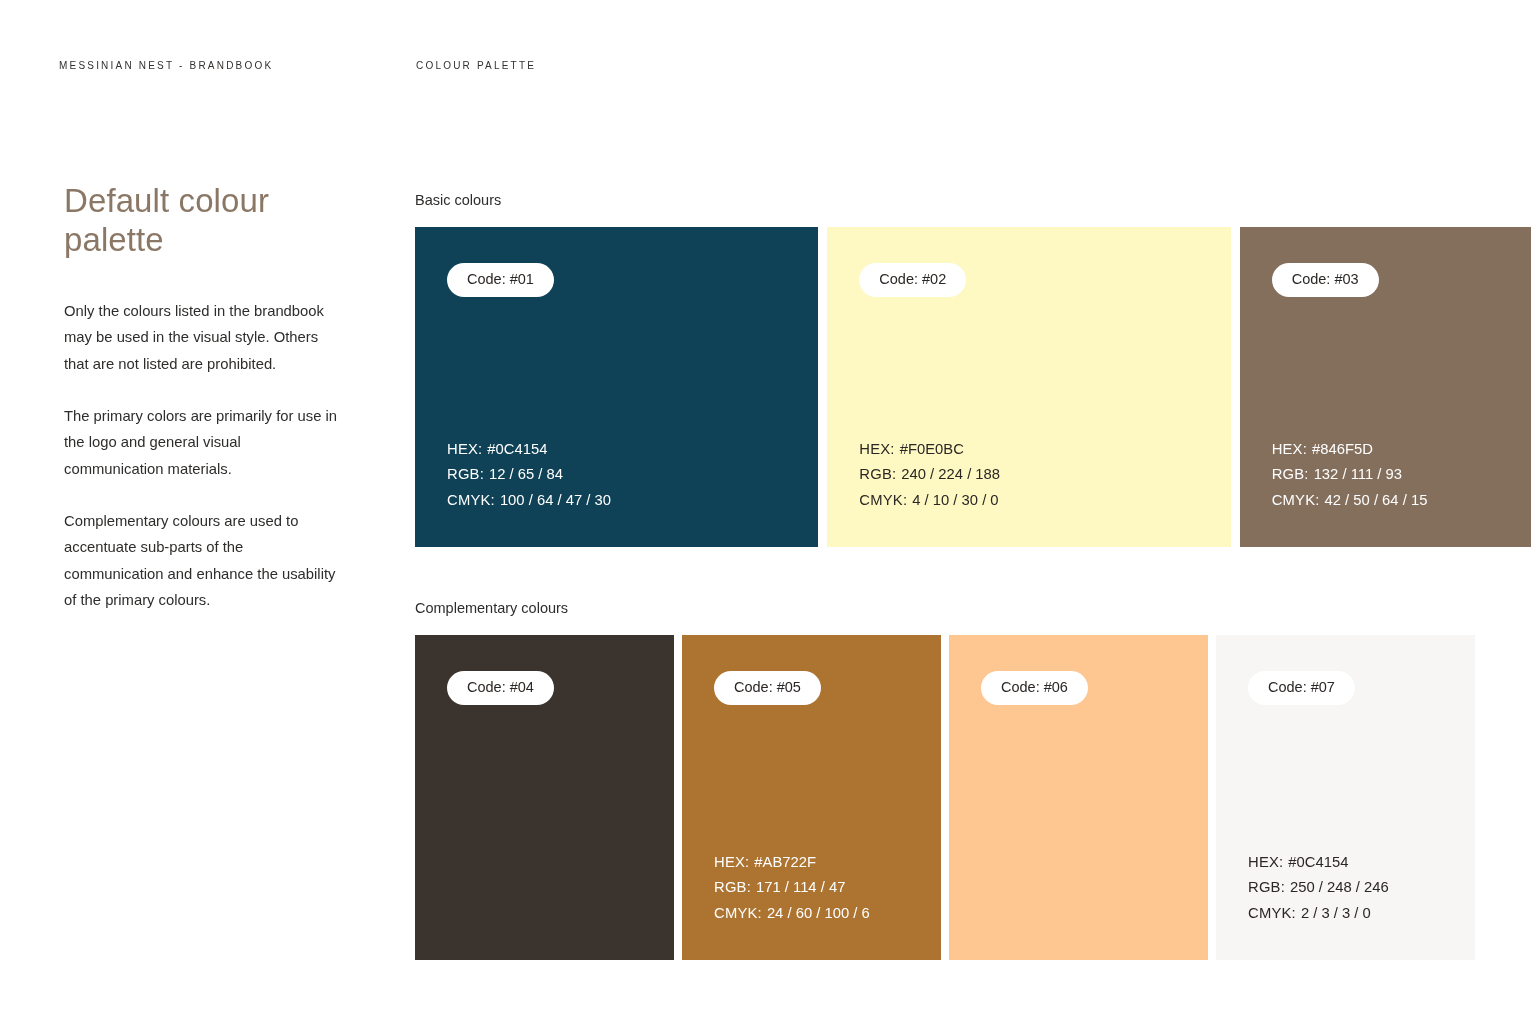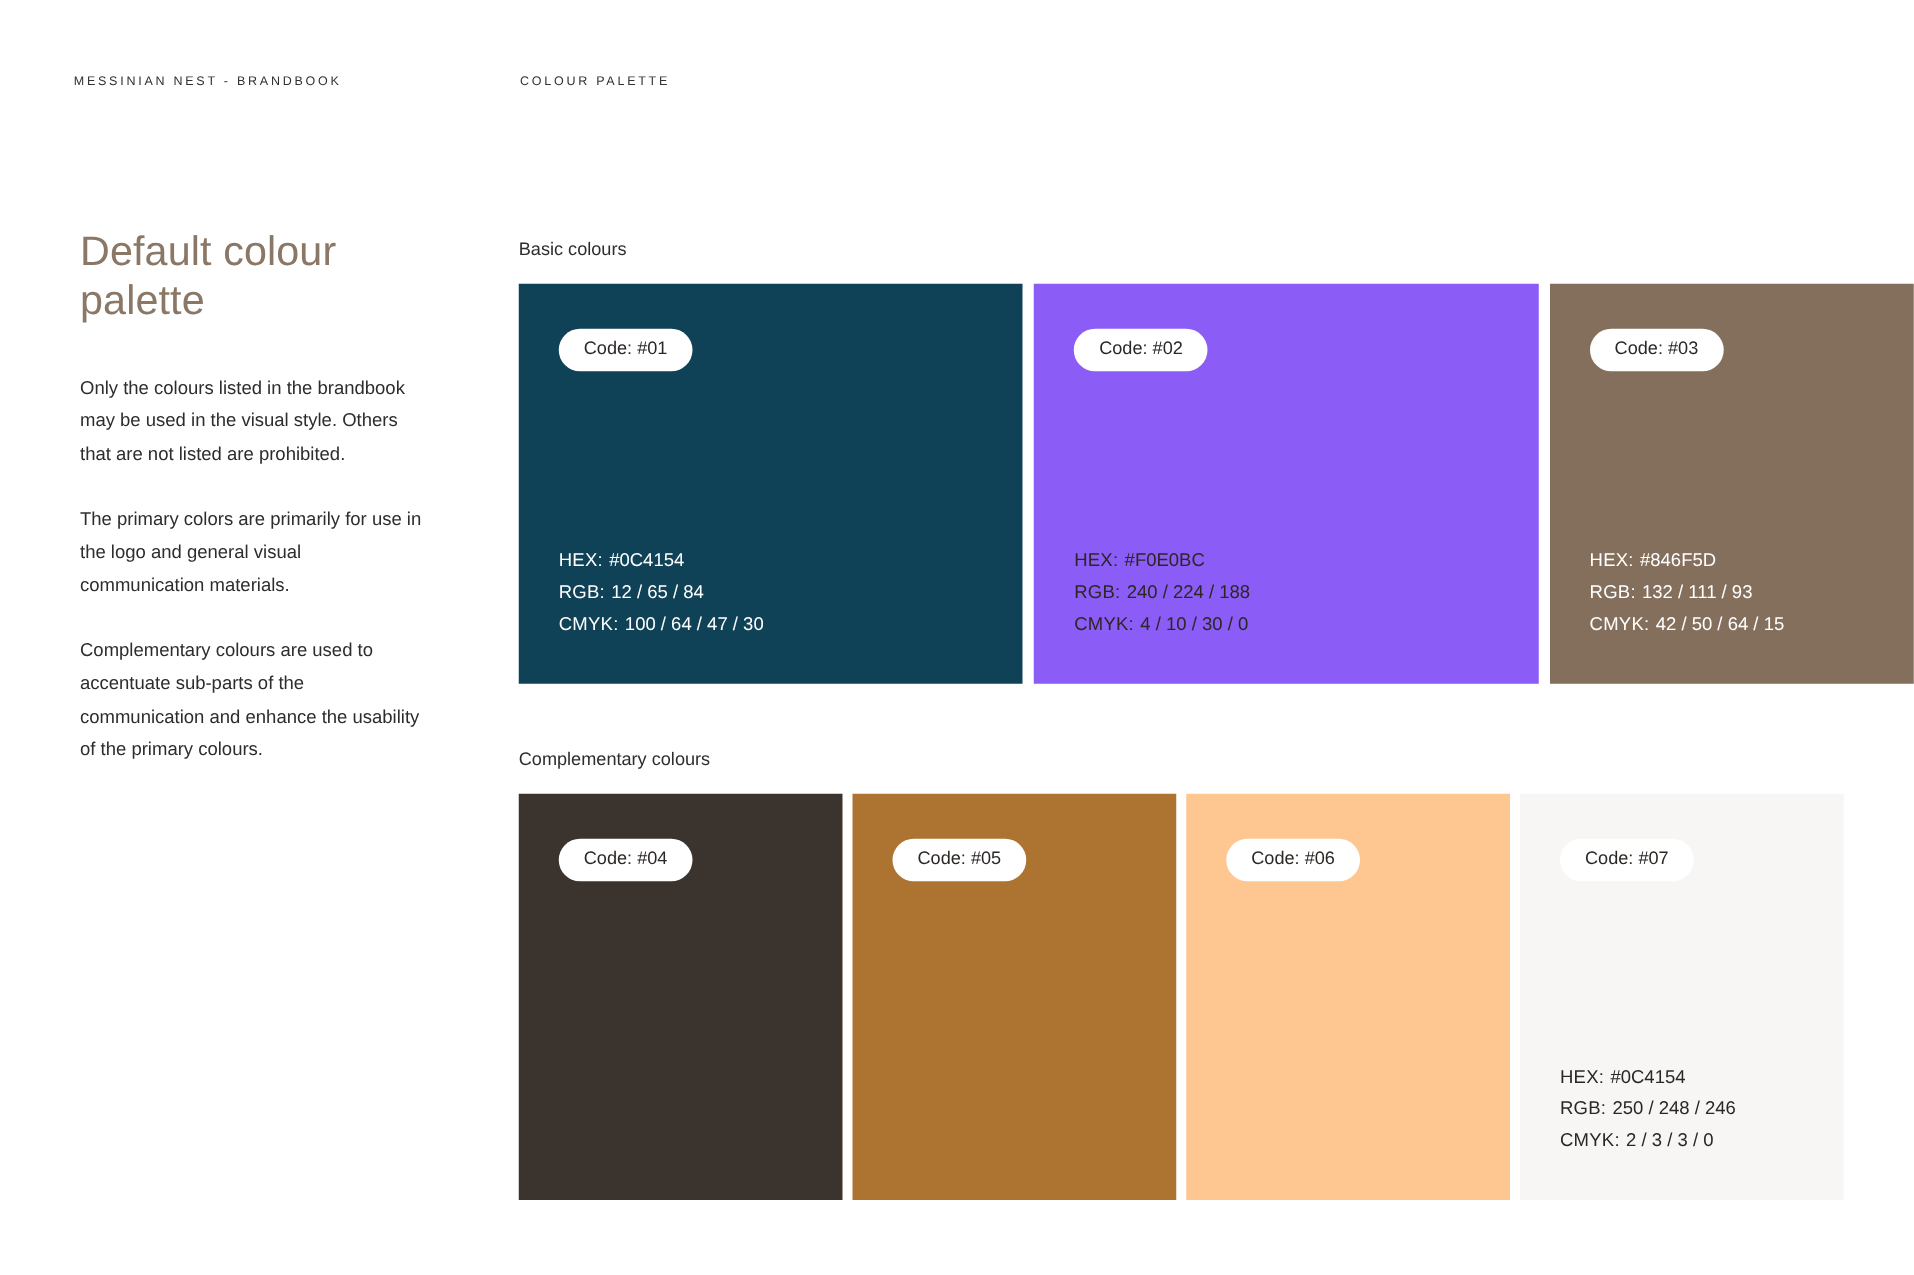--- a/index.html
+++ b/index.html
@@ -149,21 +149,21 @@
 
   <div class="swatch-row row-basic" id="row-basic">
       <div class="swatch txt-light" style="background: rgb(15, 66, 86);">
         <div class="code-pill">Code: #01</div>
         <div class="swatch-info">
           <div class="info-line"><span class="k">HEX:</span><span class="v">#0C4154</span></div>
           <div class="info-line"><span class="k">RGB:</span><span class="v">12 / 65 / 84</span></div>
           <div class="info-line"><span class="k">CMYK:</span><span class="v">100 / 64 / 47 / 30</span></div>
         </div>
       </div>
-      <div class="swatch txt-dark" style="background: #8b5cf6; text-decoration: underline;">
+      <div class="swatch txt-dark" style="background: #fef9c3; text-decoration: underline;">
         <div class="code-pill">Code: #02</div>
         <div class="swatch-info">
           <div class="info-line"><span class="k">HEX:</span><span class="v">#F0E0BC</span></div>
           <div class="info-line"><span class="k">RGB:</span><span class="v">240 / 224 / 188</span></div>
           <div class="info-line"><span class="k">CMYK:</span><span class="v">4 / 10 / 30 / 0</span></div>
         </div>
       </div>
       <div class="swatch txt-light" style="background: rgb(132, 111, 93);">
         <div class="code-pill">Code: #03</div>
         <div class="swatch-info">
@@ -175,20 +175,25 @@
     </div>
 
   <div class="group-label group-comp-label">Complementary colours</div>
 
   <div class="swatch-row row-comp" id="row-comp">
       <div class="swatch txt-light" style="background: rgb(59, 52, 46);">
         <div class="code-pill">Code: #04</div>
       </div>
       <div class="swatch txt-light" style="background: rgb(173, 115, 48);">
         <div class="code-pill">Code: #05</div>
+        <div class="swatch-info">
+          <div class="info-line"><span class="k">HEX:</span><span class="v">#AB722F</span></div>
+          <div class="info-line"><span class="k">RGB:</span><span class="v">171 / 114 / 47</span></div>
+          <div class="info-line"><span class="k">CMYK:</span><span class="v">24 / 60 / 100 / 6</span></div>
+        </div>
       </div>
       <div class="swatch txt-dark" style="background: rgb(254, 199, 145);">
         <div class="code-pill">Code: #06</div>
       </div>
       <div class="swatch txt-dark" style="background: rgb(247, 246, 244);">
         <div class="code-pill">Code: #07</div>
         <div class="swatch-info">
           <div class="info-line"><span class="k">HEX:</span><span class="v">#0C4154</span></div>
           <div class="info-line"><span class="k">RGB:</span><span class="v">250 / 248 / 246</span></div>
           <div class="info-line"><span class="k">CMYK:</span><span class="v">2 / 3 / 3 / 0</span></div>

